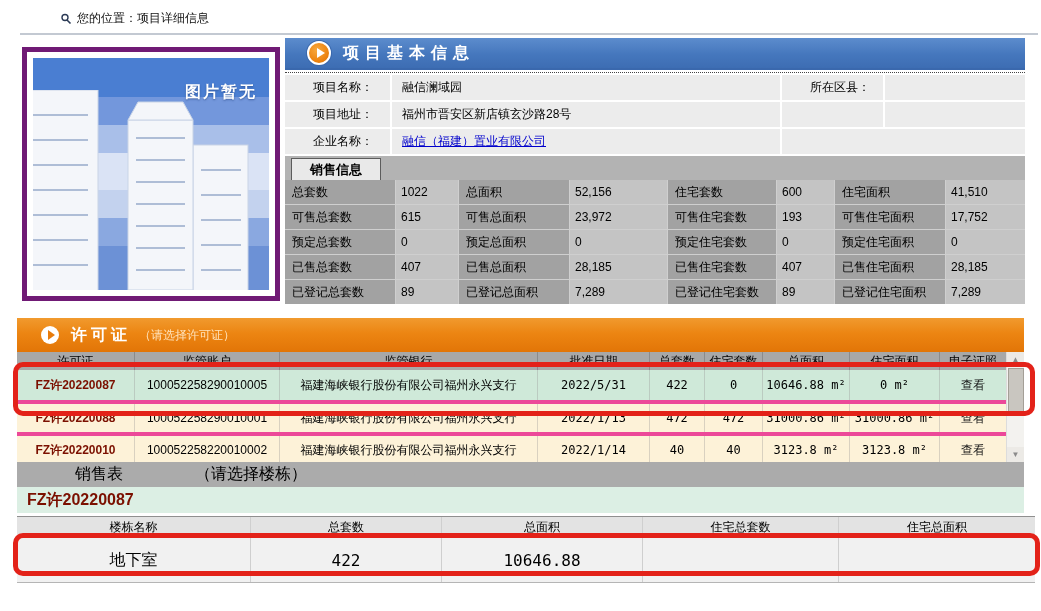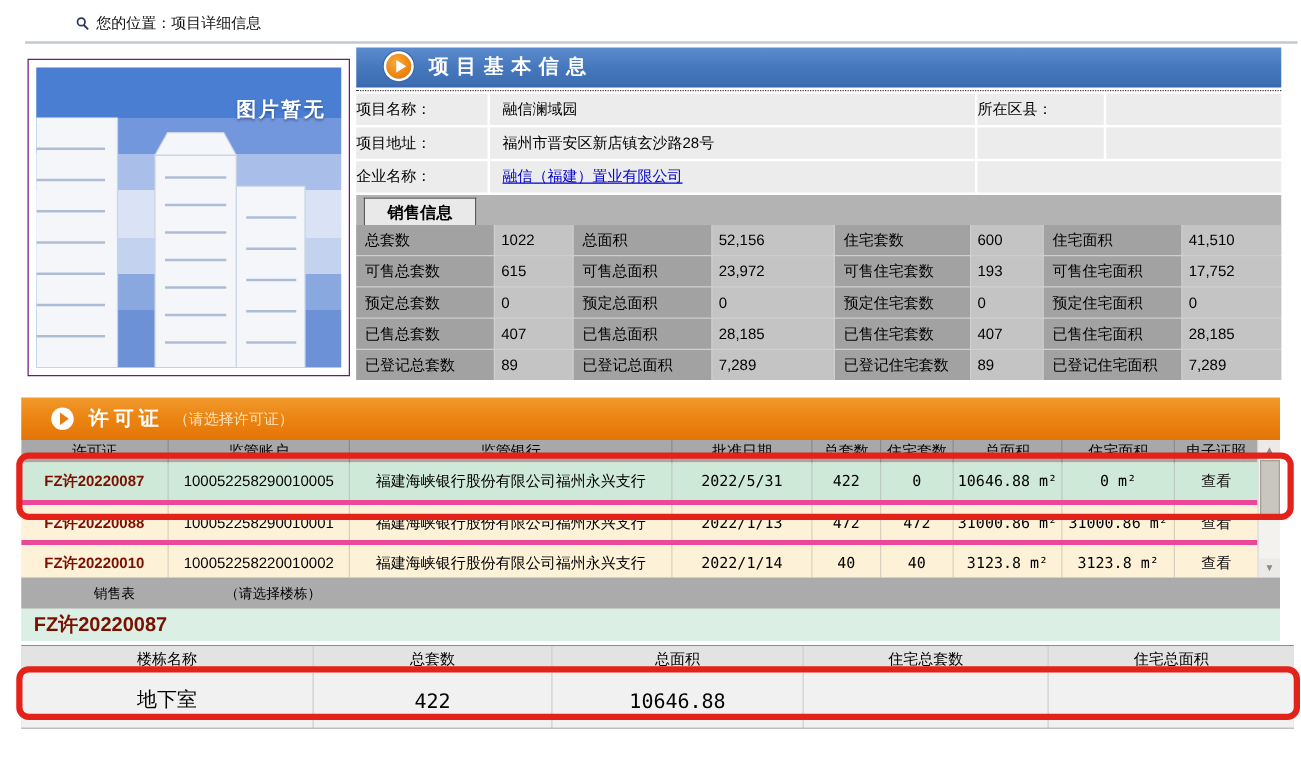--- a/index.html
+++ b/index.html
@@ -5,37 +5,37 @@
   html,body{margin:0;padding:0;background:#fff;}
   body{font-family:"Liberation Sans","DejaVu Sans",sans-serif;color:#000;}
   #stage{position:relative;width:1041px;height:611px;background:#fff;overflow:hidden;}
 
   
   .breadcrumb{position:absolute;left:60px;top:10px;display:flex;align-items:center;gap:5px;font-size:12px;color:#111;text-align:center;}
   .crumb-icon{width:12px;height:12px;display:inline-block;}
   .sep-line{position:absolute;left:20px;top:33px;width:1018px;height:0;border-top:2px solid #c3c9d2;}
 
   
-  .img-panel{position:absolute;left:22px;top:47px;width:258px;height:254px;border:1px solid #701a75;background:#fff;box-sizing:border-box;padding:6px;}
+  .img-panel{position:absolute;left:22px;top:47px;width:258px;height:254px;border:5px solid #701a75;background:#fff;box-sizing:border-box;padding:6px;}
   .img-area{position:relative;width:100%;height:100%;overflow:hidden;
     background:linear-gradient(180deg,#4a7ed2 0%,#4a7ed2 17%,#7397dc 17%,#7397dc 29%,#a9bfe9 29%,#a9bfe9 41%,#dae3f5 41%,#dae3f5 57%,#c3d2ee 57%,#c3d2ee 69%,#8aa8e0 69%,#8aa8e0 81%,#6c91d6 81%,#6c91d6 100%);}
   .img-area svg{position:absolute;left:0;bottom:0;}
   .img-placeholder{position:absolute;top:24px;right:12px;color:#fff;font-weight:bold;font-size:16px;letter-spacing:2px;text-shadow:0 1px 2px rgba(30,60,120,.6);}
 
   
   .right-panel{position:absolute;left:285px;top:38px;width:740px;}
   .blue-header{height:32px;display:flex;align-items:center;gap:12px;padding-left:22px;box-sizing:border-box;
     background:linear-gradient(180deg,#5c8ccd 0%,#4577bd 55%,#3d6db3 100%);border-bottom:2px solid #3a68ad;}
   .blue-header .title{color:#fff;font-weight:bold;font-size:16px;letter-spacing:6px;}
   .play-badge{width:20px;height:20px;border-radius:50%;background:radial-gradient(circle at 40% 35%,#f7a93f,#ee8511 60%,#d96c00);border:2px solid #fff;position:relative;flex:0 0 auto;box-shadow:0 0 0 1px #3a68ad;}
   .play-badge::after{content:"";position:absolute;left:8px;top:5px;border-left:8px solid #fff;border-top:5px solid transparent;border-bottom:5px solid transparent;}
   .dotted-line{border-top:1px dotted #444;margin-top:2px;}
 
   .info-grid{display:grid;grid-template-columns:105px 388px 101px 140px;grid-auto-rows:25px;gap:2px;margin-top:2px;}
-  .info-cell{background:#ececec;display:flex;align-items:center;font-size:12px;padding-left:0;box-sizing:border-box;}
+  .info-cell{background:#ececec;display:flex;align-items:center;font-size:12px;padding-left:28px;box-sizing:border-box;}
   .info-cell.value{padding-left:10px;}
   .info-cell.merged{grid-column:3 / span 2;}
   a.company-link{color:#0000cc;text-decoration:underline;font-size:12px;}
 
   .tab-bar{height:24px;background:#b3b3b3;margin-top:2px;position:relative;display:flex;align-items:flex-end;}
   .tab{margin-left:6px;height:21px;background:#e9e9e9;border:1px solid #5c5c5c;border-bottom:none;display:flex;align-items:center;padding:0 18px;font-size:13px;font-weight:bold;}
 
   .sales-grid{display:grid;grid-template-columns:110px 62px 110px 97px 108px 57px 110px 79px;grid-auto-rows:24px;gap:1px;background:#cfcfcf;width:740px;box-sizing:border-box;}
   .s-label{background:#a2a2a2;display:flex;align-items:center;padding-left:7px;font-size:12px;}
   .s-value{background:#c4c4c4;display:flex;align-items:center;padding-left:5px;font-size:12px;}
@@ -64,21 +64,21 @@
   .mono{font-family:"DejaVu Sans Mono",monospace;font-size:12px;}
   .view-link{color:#111;}
 
   
   .vscroll{position:absolute;right:0;top:0;width:17px;height:110px;background:#f3f2ef;border-left:1px solid #dcdcdc;}
   .sb-btn{position:absolute;left:0;width:17px;height:15px;background:#eceae6;display:flex;align-items:center;justify-content:center;font-size:8px;color:#8a8a8a;}
   .sb-up{top:0;}.sb-down{bottom:0;}
   .sb-thumb{position:absolute;left:1px;top:16px;width:14px;height:46px;background:#c9c6c0;border:1px solid #a49f97;}
 
   
-  .st-bar{position:absolute;left:17px;top:462px;width:1007px;height:25px;background:#ababab;display:flex;align-items:center;font-size:11px;}
+  .st-bar{position:absolute;left:17px;top:462px;width:1007px;height:25px;background:#ababab;display:flex;align-items:center;font-size:16px;}
   .st-bar .st-tab{margin-left:58px;font-weight:normal;}
   .st-bar .st-hint{margin-left:72px;}
   .selected-permit-row{position:absolute;left:17px;top:487px;width:1007px;height:26px;background:#dcefe4;display:flex;align-items:center;padding-left:10px;box-sizing:border-box;}
 
   
   .bottom-table{position:absolute;left:17px;top:516px;width:1018px;border-top:1px solid #8f8f8f;}
   .b-grid{display:grid;grid-template-columns:233px 190px 200px 195px 196px;gap:1px;background:#cfcfcf;}
   .b-head{background:#e3e3e3;height:20px;display:flex;align-items:center;justify-content:center;font-size:12px;}
   .b-cell{background:#f1f1f1;height:44px;display:flex;align-items:center;justify-content:center;font-size:16px;}
   .b-grid-row2{margin-top:1px;border-bottom:1px solid #b5b5b5;}

